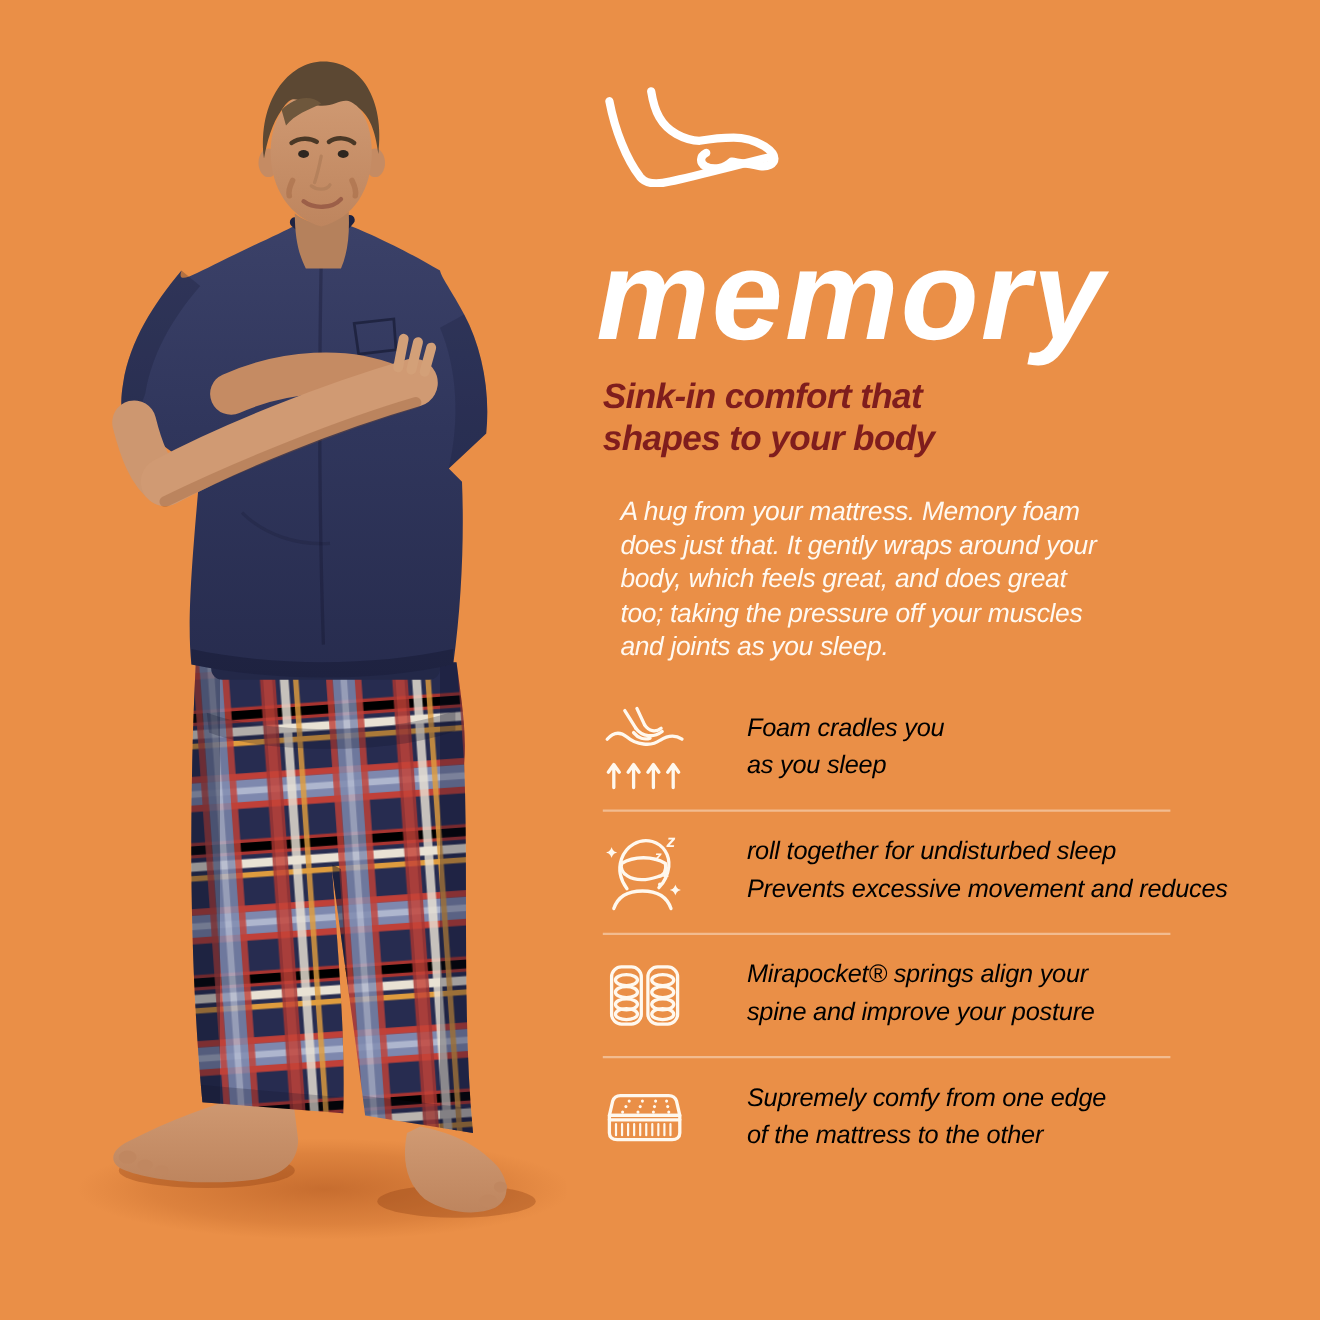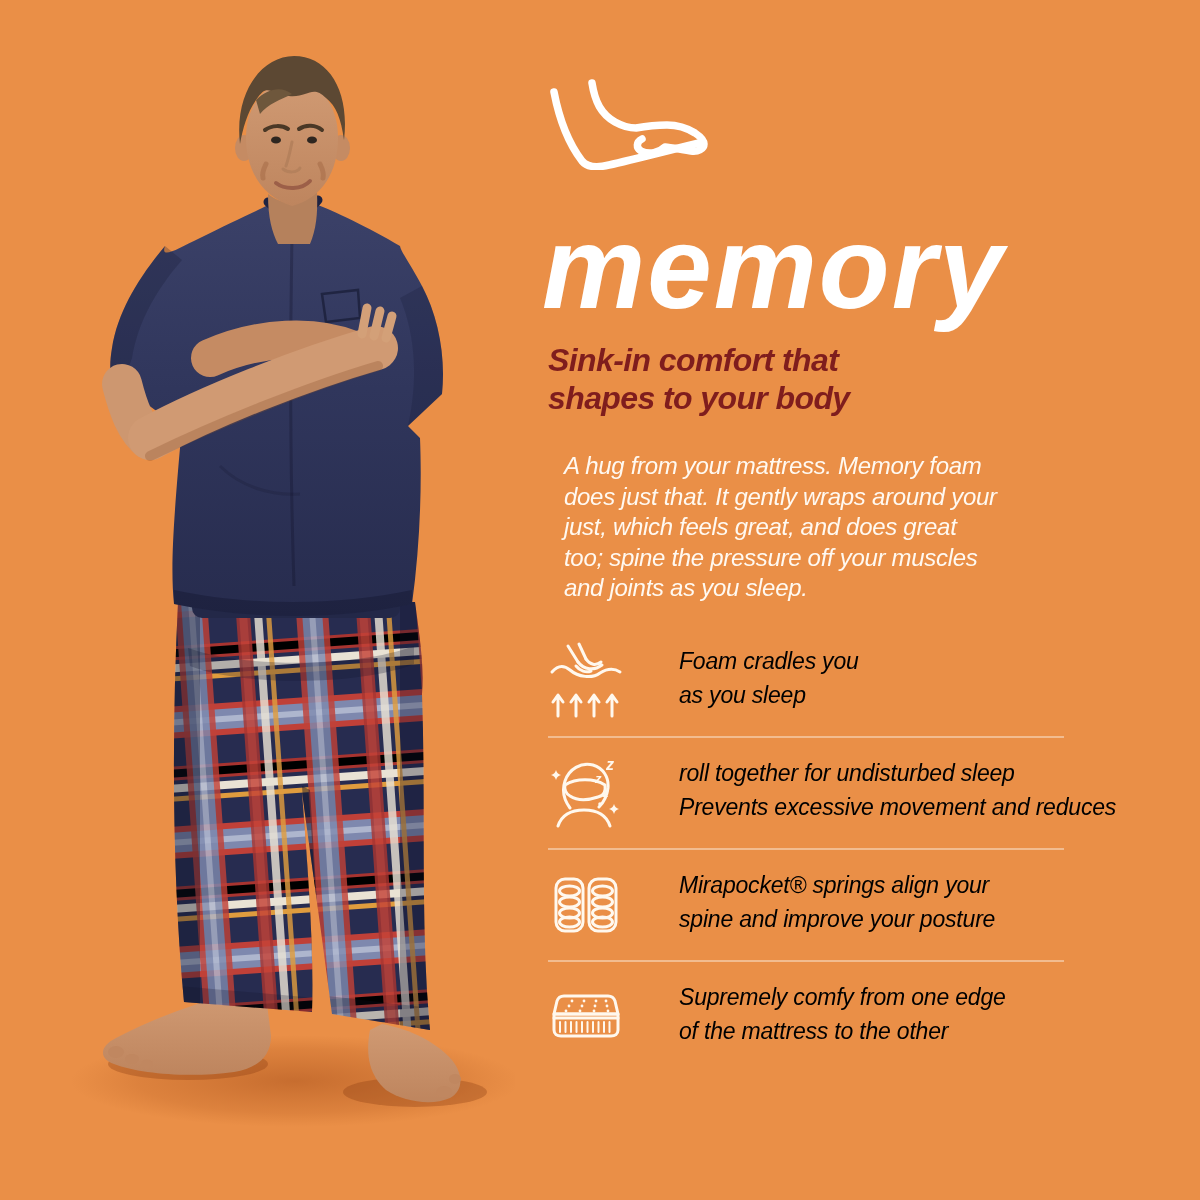--- a/index.html
+++ b/index.html
@@ -178,22 +178,22 @@
     <h1 class="title">memory</h1>
 
     <div class="subtitle">
       <div>Sink-in comfort that</div>
       <div>shapes to your body</div>
     </div>
 
     <div class="body-copy">
       <div>A hug from your mattress. Memory foam</div>
       <div>does just that. It gently wraps around your</div>
-      <div>just, which feels great, and does great</div>
-      <div>too; spine the pressure off your muscles</div>
+      <div>body, which feels great, and does great</div>
+      <div>too; taking the pressure off your muscles</div>
       <div>and joints as you sleep.</div>
     </div>
 
     <div class="features">
 
       <div class="feature">
         <svg class="f-icon" viewBox="0 0 76 82" fill="none" stroke="#FFF8EE" stroke-width="3" stroke-linecap="round" stroke-linejoin="round">
           <path d="M20,6 L30,22 M31,4 L38,19"></path>
           <path d="M30,22 C36,30 46,31 54,25 M38,19 C42,25 48,26 53,22 M28,26 C32,31 38,33 43,31"></path>
           <path d="M4,32 C10,25 16,25 22,30 C30,37 44,39 52,33 C60,28 66,28 72,32"></path>

